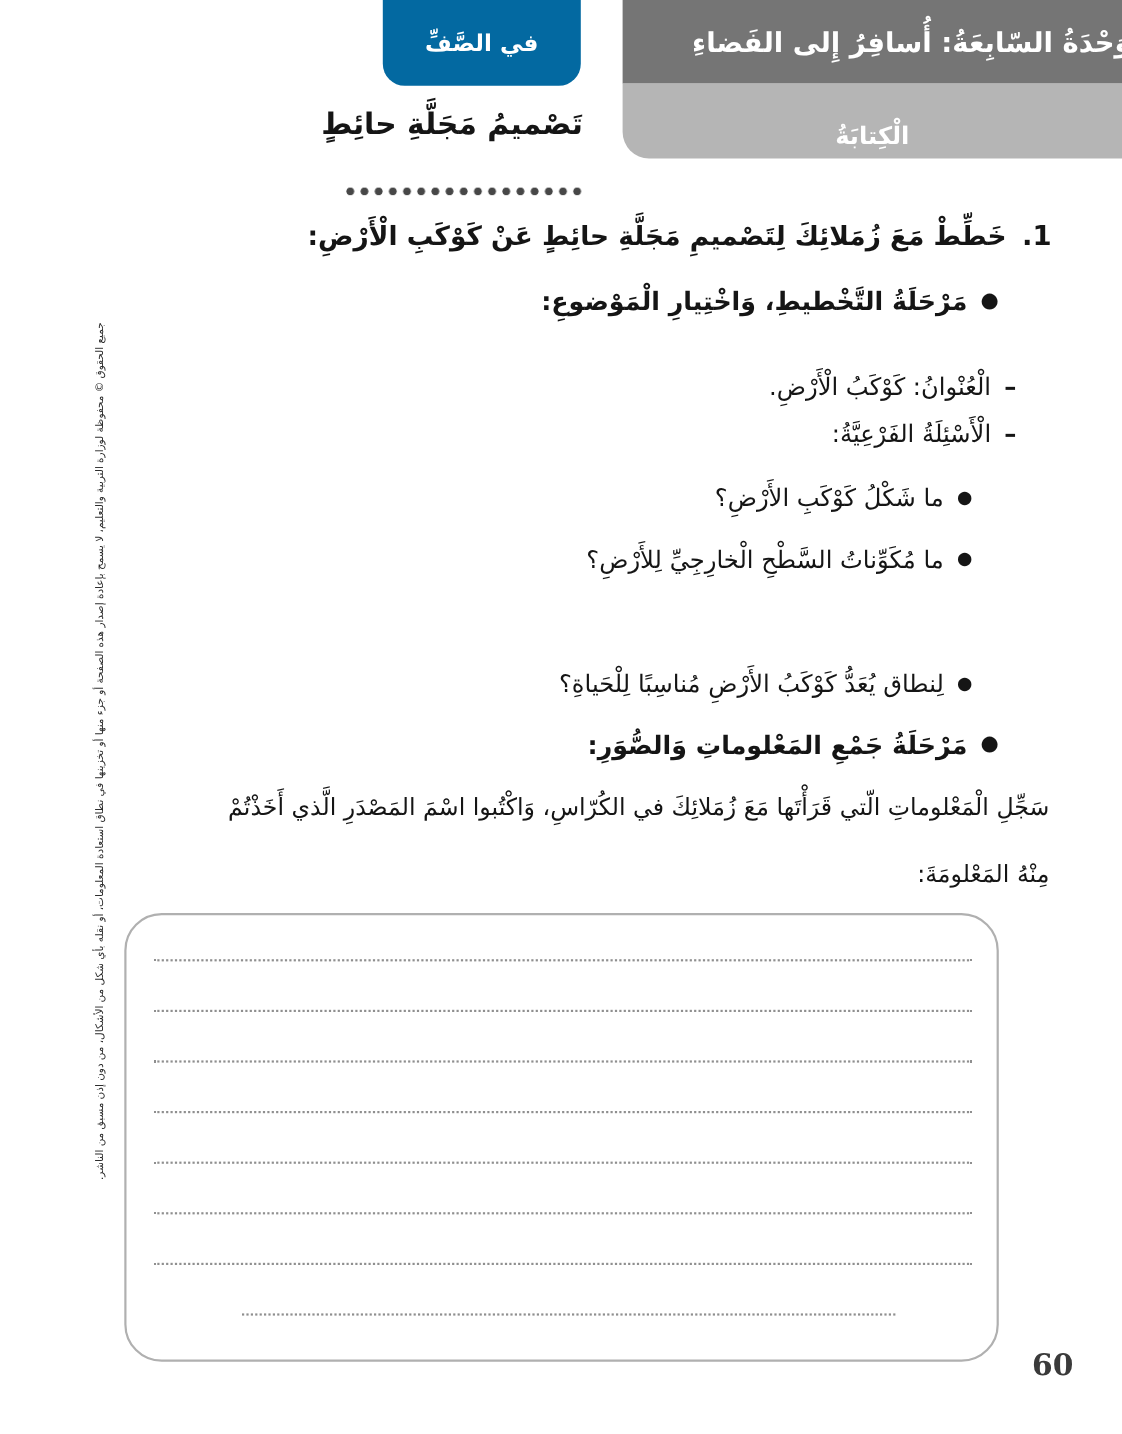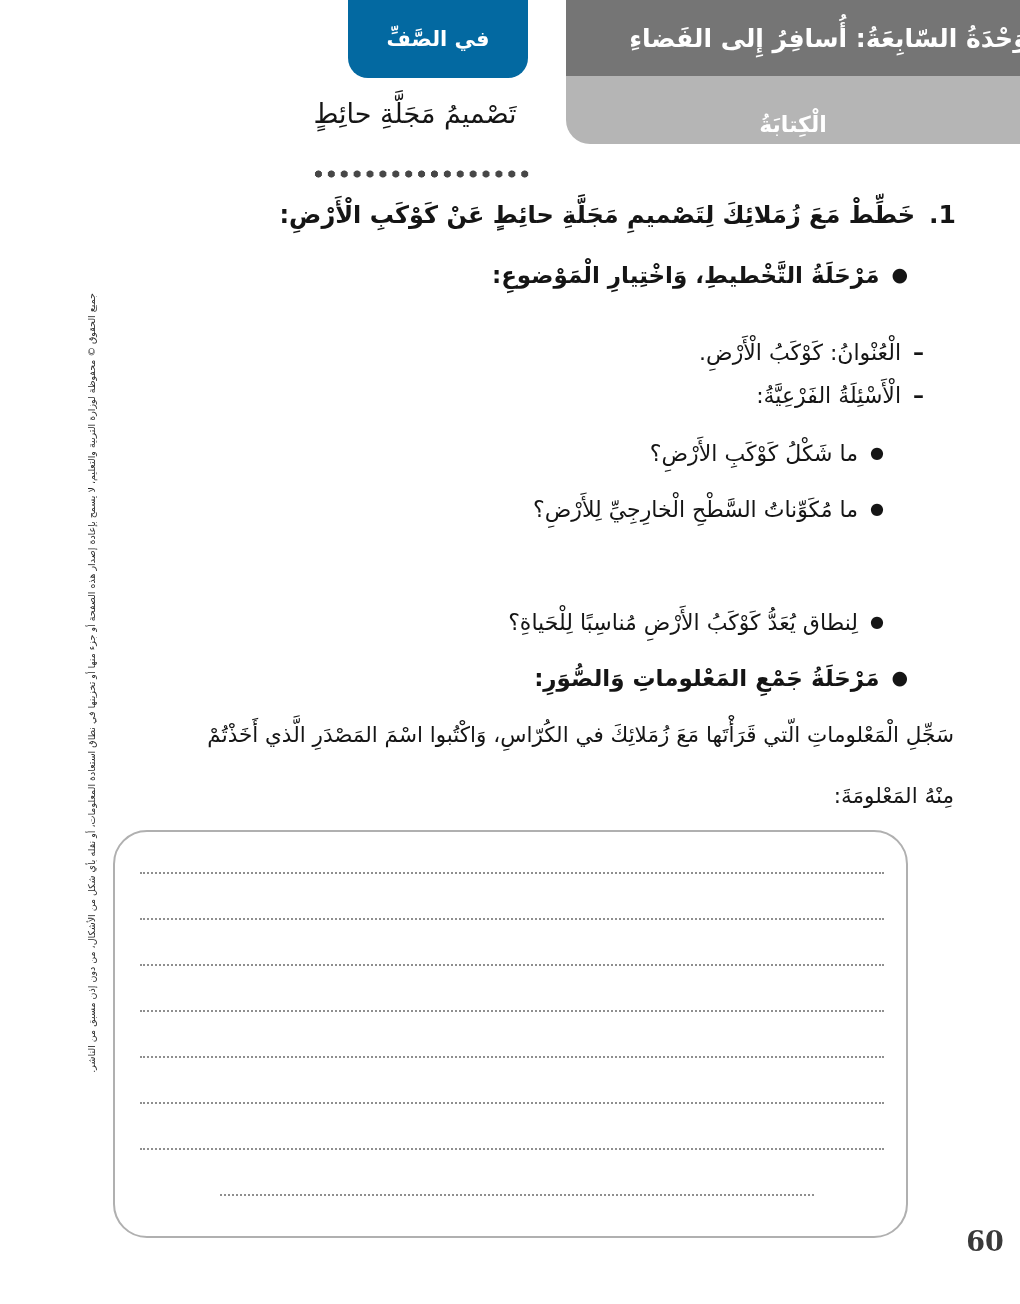--- a/index.html
+++ b/index.html
@@ -21,21 +21,21 @@
   .header-light span{color:#ffffff;font-size:22px;font-weight:bold;margin-top:28px;}
   .badge{
     position:absolute;left:348px;top:0;width:180px;height:78px;
     background:#0369a1;border-radius:0 0 20px 20px;
     display:flex;align-items:center;justify-content:center;
   }
   .badge span{color:#ffffff;font-size:21px;font-weight:bold;}
   
   .lesson-title{
     position:absolute;left:300px;top:98px;width:230px;text-align:center;
-    font-size:27px;font-weight:normal;direction:rtl;white-space:nowrap;
+    font-size:27px;font-weight:bold;direction:rtl;white-space:nowrap;
   }
   .dots-separator{
     position:absolute;left:312px;top:168px;width:219px;height:12px;
     background-image:radial-gradient(circle,#474747 3.3px,transparent 3.8px);
     background-size:12.9px 12px;background-repeat:repeat-x;background-position:left center;
   }
   
   .line{position:absolute;direction:rtl;white-space:nowrap;font-size:22px;line-height:1.5;}
   .bold{font-weight:bold;}
   .lv0{right:64px;font-size:24px;}
@@ -58,21 +58,21 @@
   
   .side-copyright{
     position:absolute;left:-279px;top:658px;width:744px;height:14px;
     transform:rotate(-90deg);transform-origin:center;
     font-size:9.5px;color:#2d2d2d;direction:rtl;white-space:nowrap;text-align:center;
   }
   
   .page-number{
     position:absolute;left:932px;top:1226px;width:50px;text-align:center;
     font-family:"DejaVu Serif","Liberation Serif",serif;
-    font-size:27px;font-weight:bold;color:#3a3a3a;margin-left:28px;
+    font-size:27px;font-weight:bold;color:#3a3a3a;
   }
 </style>
 </head>
 <body>
 
 <div class="page">
 
   <div class="header-dark">
     <span>الْوَحْدَةُ السّابِعَةُ: أُسافِرُ إِلى الفَضاءِ</span>
   </div>

